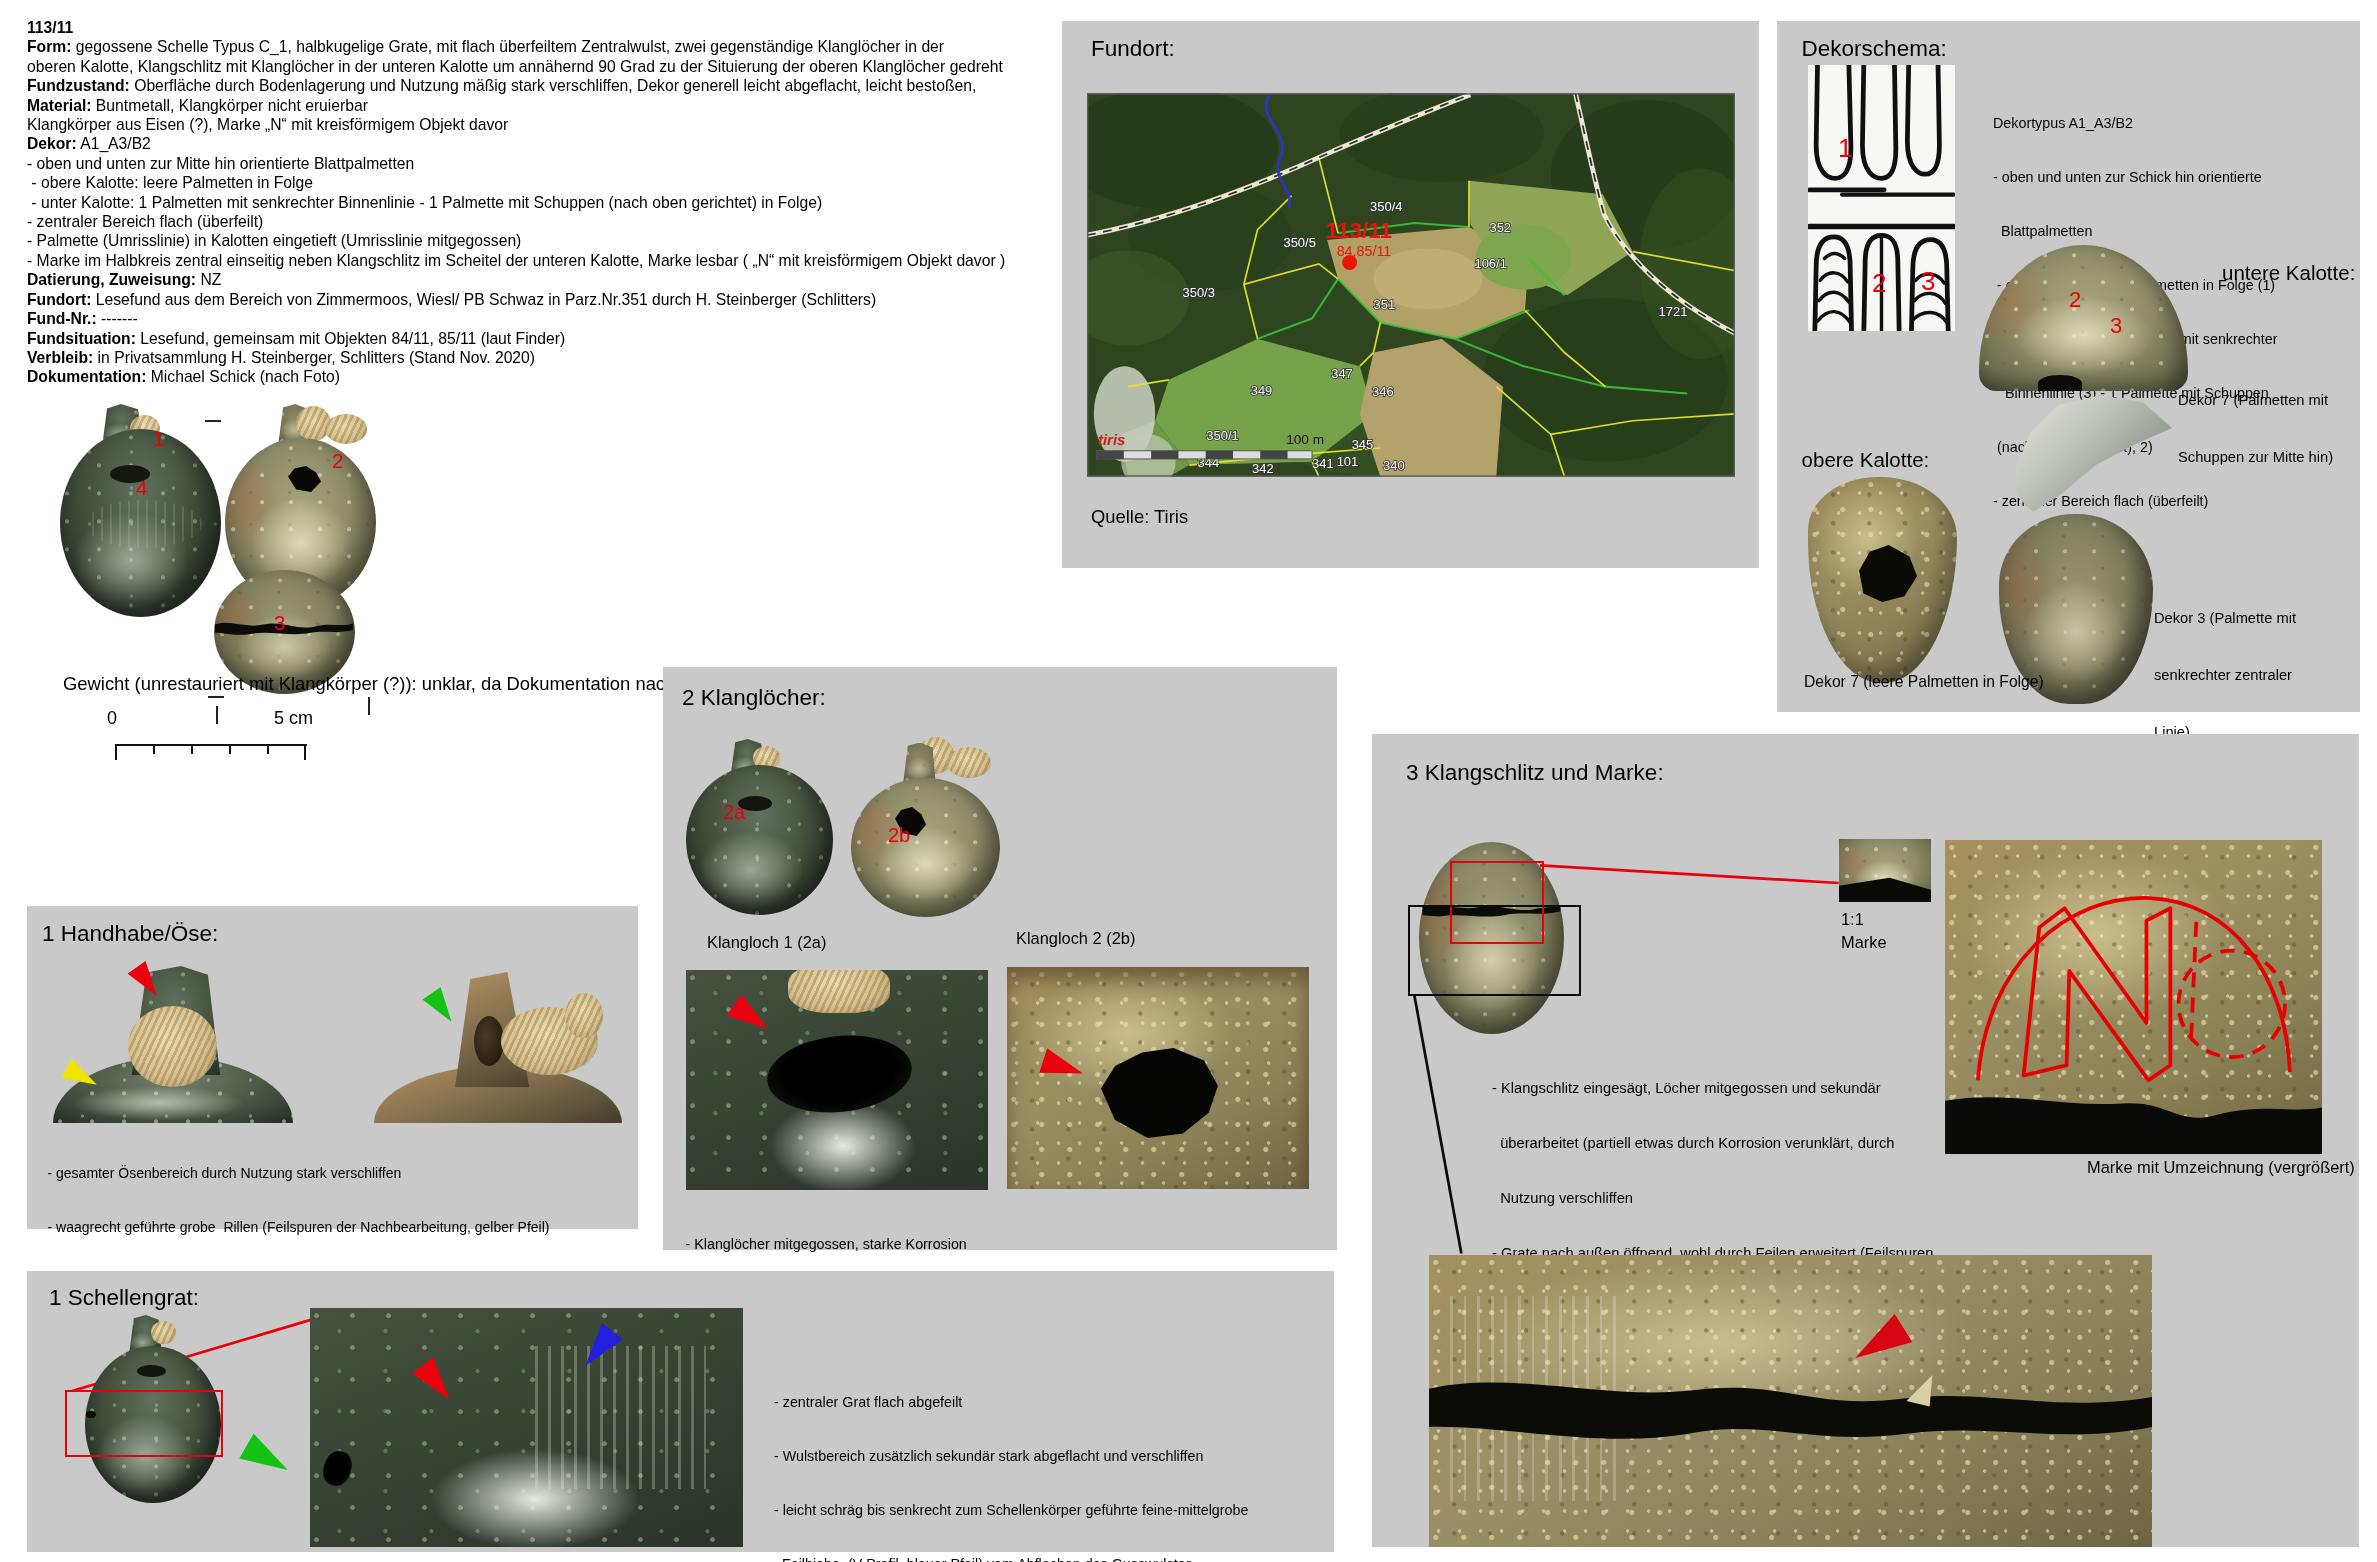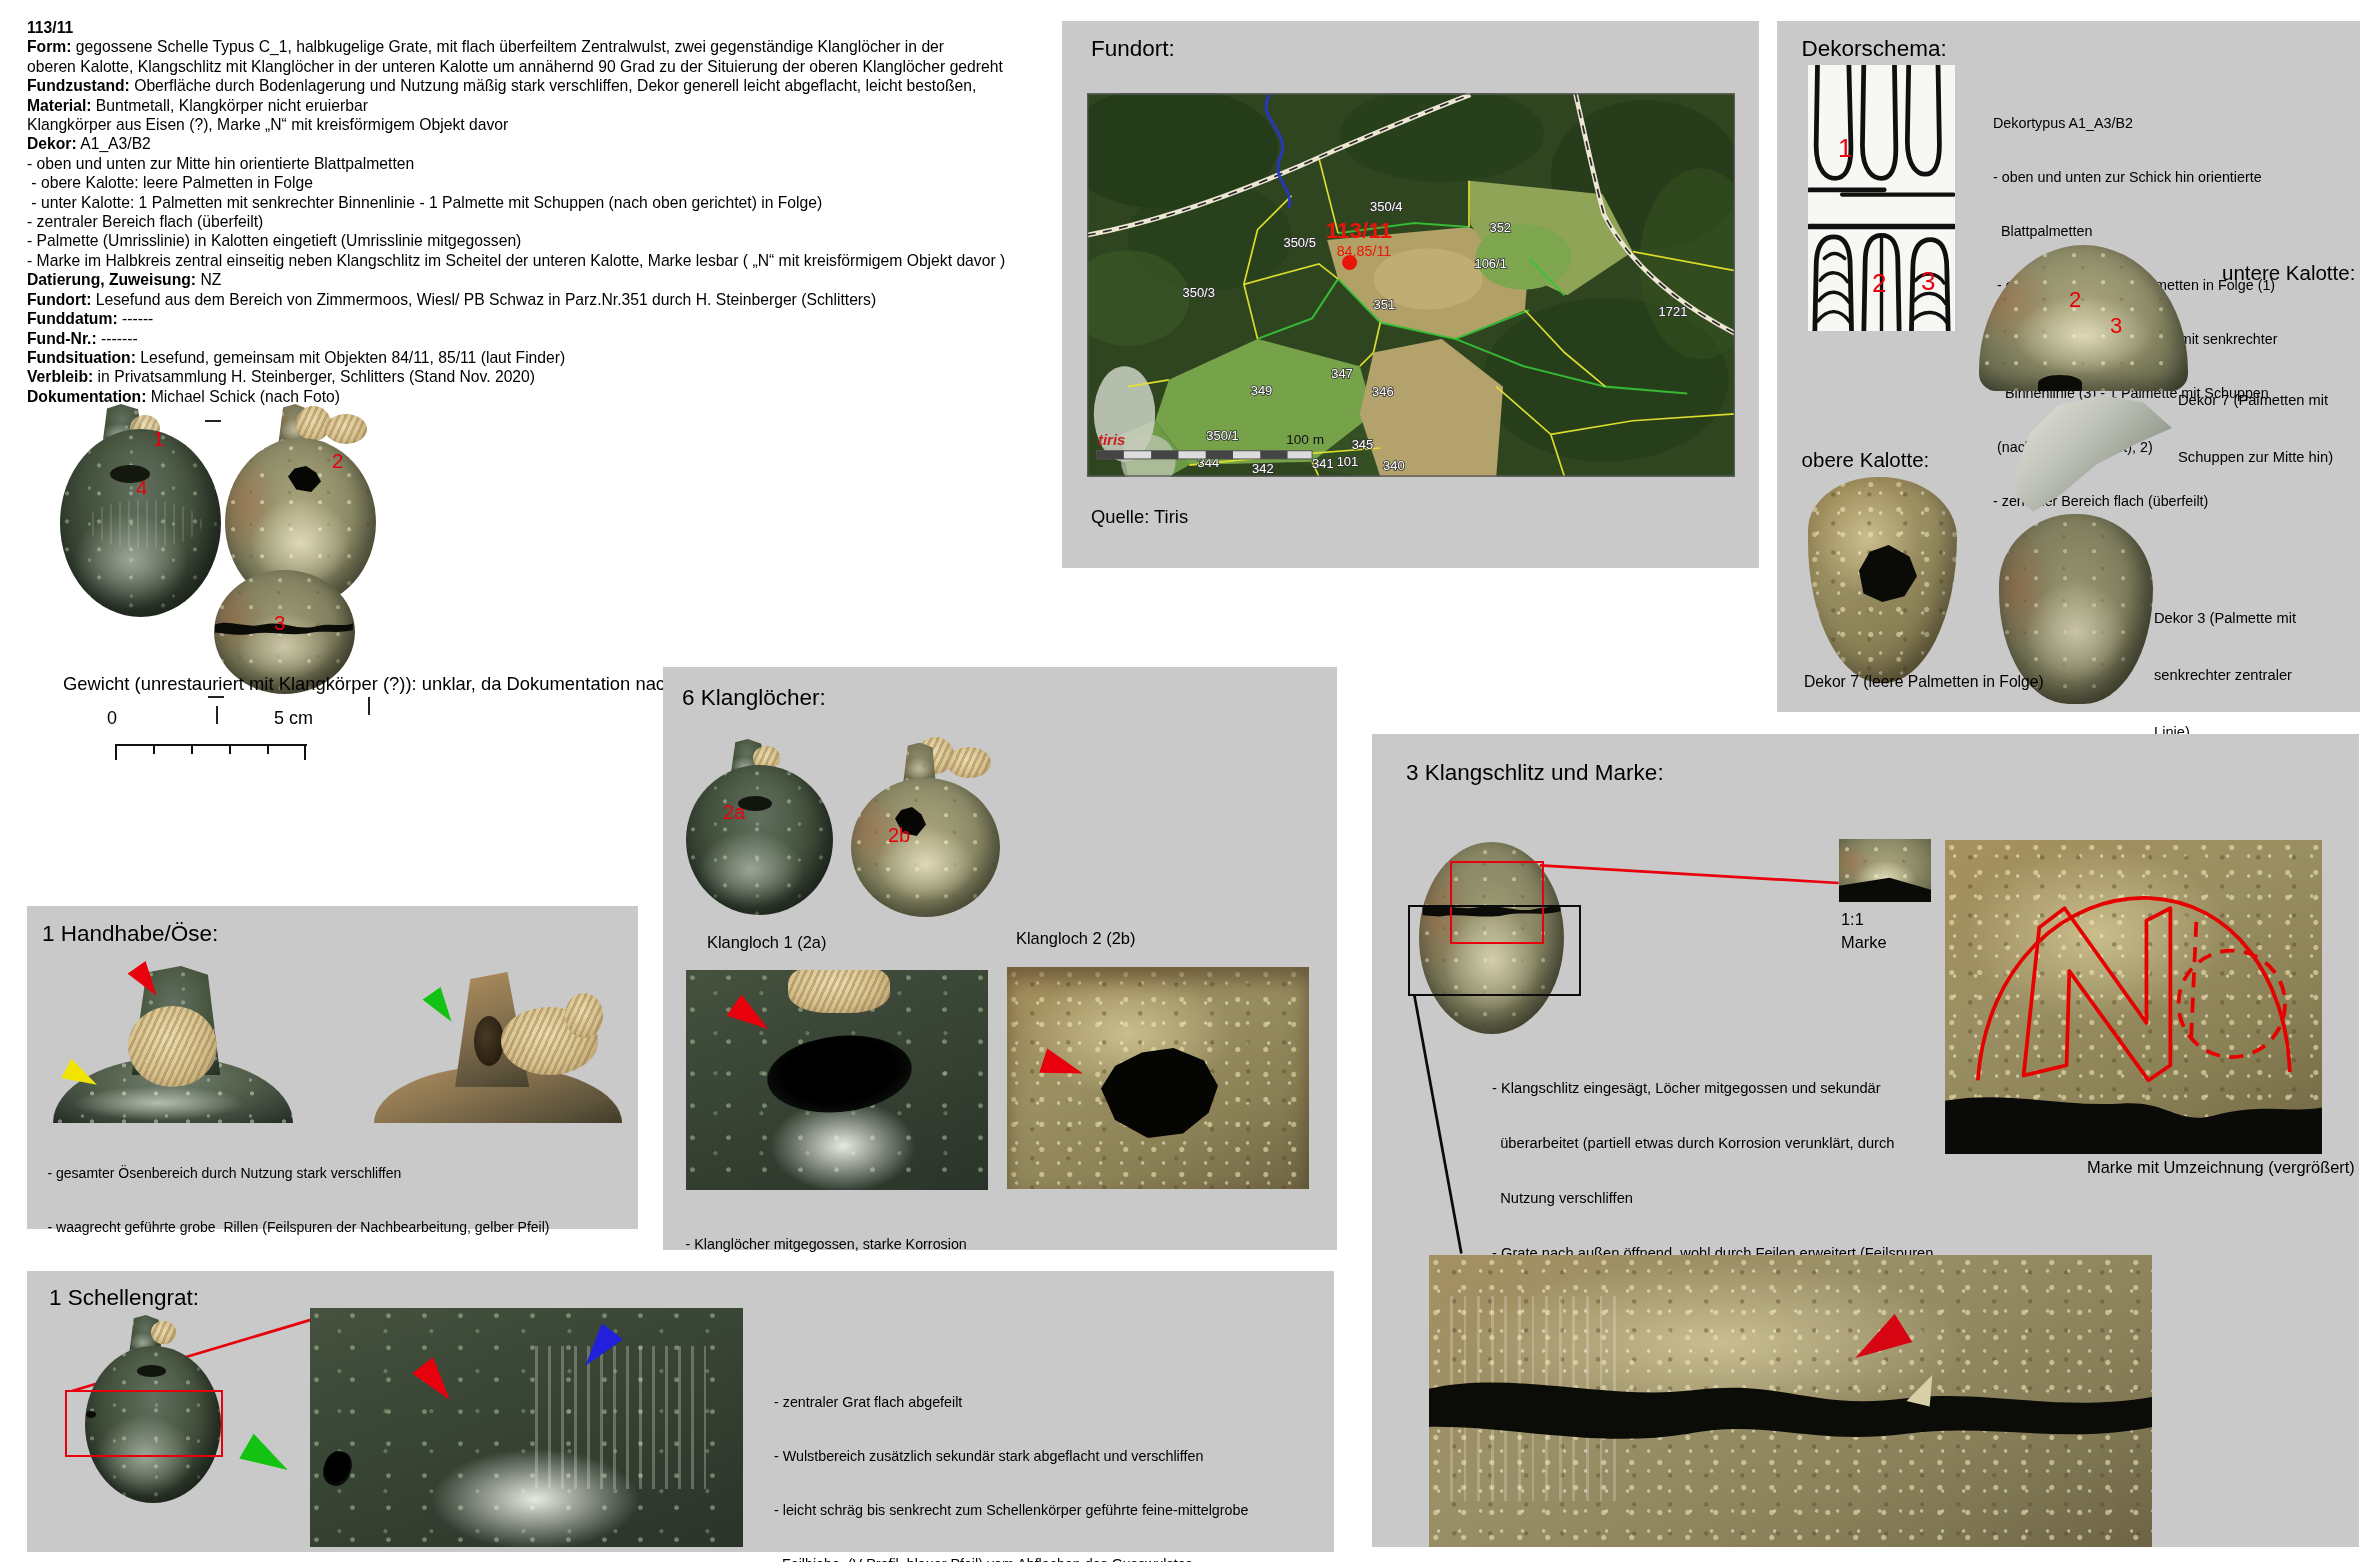--- a/index.html
+++ b/index.html
@@ -61,21 +61,20 @@
     <div class="infoline"><b></b><span>Klangkörper aus Eisen (?), Marke „N“ mit kreisförmigem Objekt davor</span></div>
     <div class="infoline"><b>Dekor:</b><span> A1_A3/B2</span></div>
     <div class="infoline"><b></b><span>- oben und unten zur Mitte hin orientierte Blattpalmetten</span></div>
     <div class="infoline"><b></b><span> - obere Kalotte: leere Palmetten in Folge</span></div>
     <div class="infoline"><b></b><span> - unter Kalotte: 1 Palmetten mit senkrechter Binnenlinie - 1 Palmette mit Schuppen (nach oben gerichtet) in Folge)</span></div>
     <div class="infoline"><b></b><span>- zentraler Bereich flach (überfeilt)</span></div>
     <div class="infoline"><b></b><span>- Palmette (Umrisslinie) in Kalotten eingetieft (Umrisslinie mitgegossen)</span></div>
     <div class="infoline"><b></b><span>- Marke im Halbkreis zentral einseitig neben Klangschlitz im Scheitel der unteren Kalotte, Marke lesbar ( „N“ mit kreisförmigem Objekt davor )</span></div>
     <div class="infoline"><b>Datierung, Zuweisung:</b><span> NZ</span></div>
     <div class="infoline"><b>Fundort:</b><span> Lesefund aus dem Bereich von Zimmermoos, Wiesl/ PB Schwaz in Parz.Nr.351 durch H. Steinberger (Schlitters)</span></div>
-    <div class="infoline"><b>Funddatum:</b><span> ------</span></div>
     <div class="infoline"><b>Fund-Nr.:</b><span> -------</span></div>
     <div class="infoline"><b>Fundsituation:</b><span> Lesefund, gemeinsam mit Objekten 84/11, 85/11 (laut Finder)</span></div>
     <div class="infoline"><b>Verbleib:</b><span> in Privatsammlung H. Steinberger, Schlitters (Stand Nov. 2020)</span></div>
     <div class="infoline"><b>Dokumentation:</b><span> Michael Schick (nach Foto)</span></div>
   </div>
 
   <div class="abs" style="left:60px;top:404px;width:164px;height:213px">
     <div class="abs mdark" style="left:37px;top:0;width:50px;height:44px;clip-path:polygon(10% 100%,20% 10%,48% 0,82% 12%,94% 100%)"></div>
     <div class="abs ropetex" style="left:70px;top:11px;width:30px;height:27px;opacity:.9"></div>
     <div class="abs mdark" style="left:0;top:24.6px;width:161px;height:188px;border-radius:50%;box-shadow:inset -9.6px -12.3px 27px rgba(0,0,0,.45)"></div>
@@ -301,21 +300,21 @@
     <div class="bl" style="left:20.5px;top:222px;font-size:14px;line-height:18px">
       <div>- gesamter Ösenbereich durch Nutzung stark verschliffen</div>
       <div>- waagrecht geführte grobe  Rillen (Feilspuren der Nachbearbeitung, gelber Pfeil)</div>
       <div>- Schmalseiten der Handhabe seitlich abgefast zugeschliffen (roter Pfeil)</div>
       <div>- runde Ösenbohrung nach oben hin ovaloid durch Abnutzung (Hängung, grüner Pfeil)</div>
       <div>- Gussfehler und Lunkerbildung im gesamten Bereich der Hängung</div>
     </div>
   </div>
 
   <div class="box" style="left:663px;top:667px;width:674px;height:583px">
-    <div class="ttl" style="left:19px;top:18px">6 Klanglöcher:</div>
+    <div class="ttl" style="left:19px;top:18px">2 Klanglöcher:</div>
 
     <div class="abs" style="left:23px;top:72px;width:150px;height:176px">
       <div class="abs mdark" style="left:40px;top:0;width:42px;height:40px;clip-path:polygon(10% 100%,22% 8%,52% 0,84% 12%,92% 100%)"></div>
       <div class="abs ropetex" style="left:67px;top:6.8px;width:27px;height:24.6px"></div>
       <div class="abs mdark" style="left:0;top:26px;width:147px;height:150px;border-radius:50%;box-shadow:inset -8.2px -9.6px 22px rgba(0,0,0,.45)"></div>
       <div class="abs" style="left:52px;top:57px;width:34px;height:15px;background:#11150e;border-radius:50%"></div>
     </div>
     <div class="num" style="left:60px;top:134px;font-size:20px">2a</div>
 
     <div class="abs" style="left:188px;top:70px;width:151px;height:180px">

